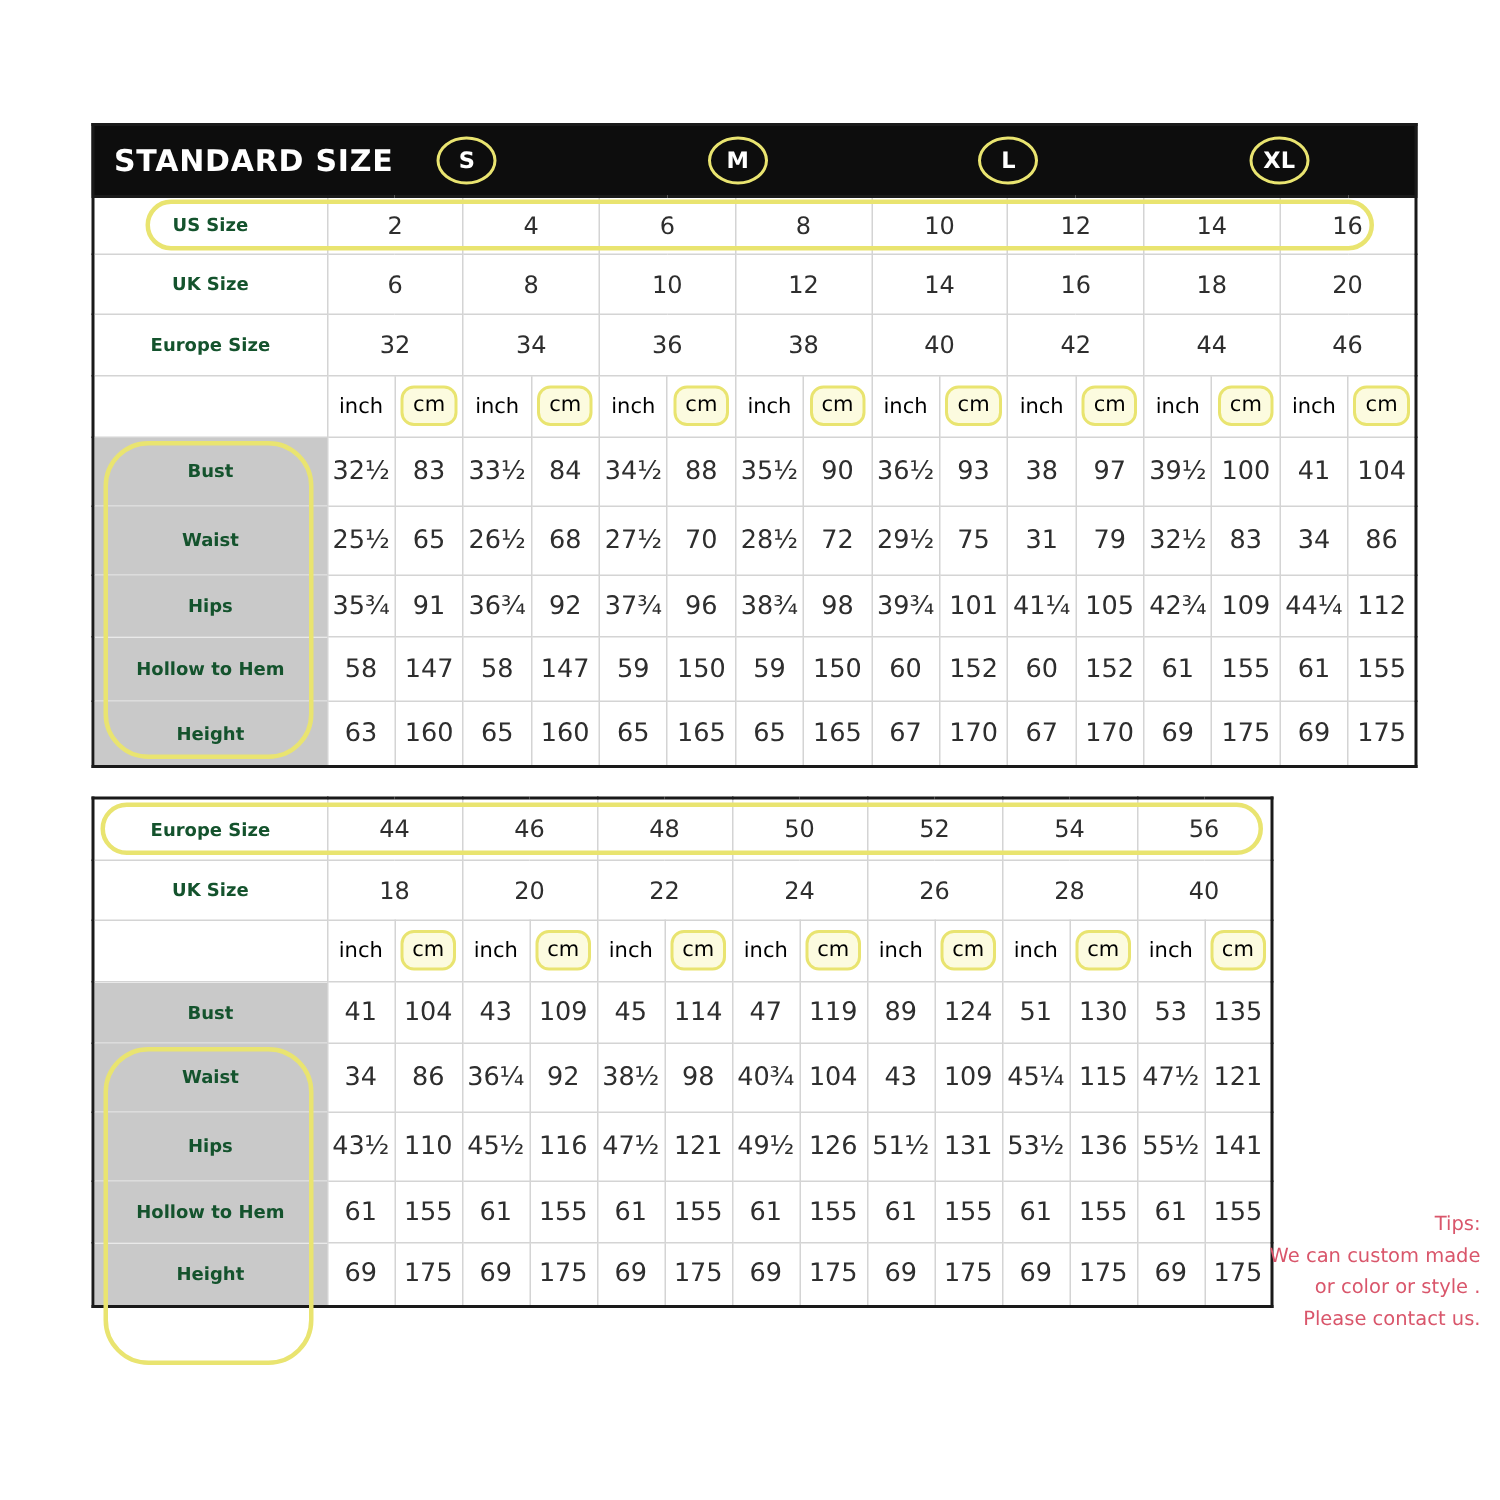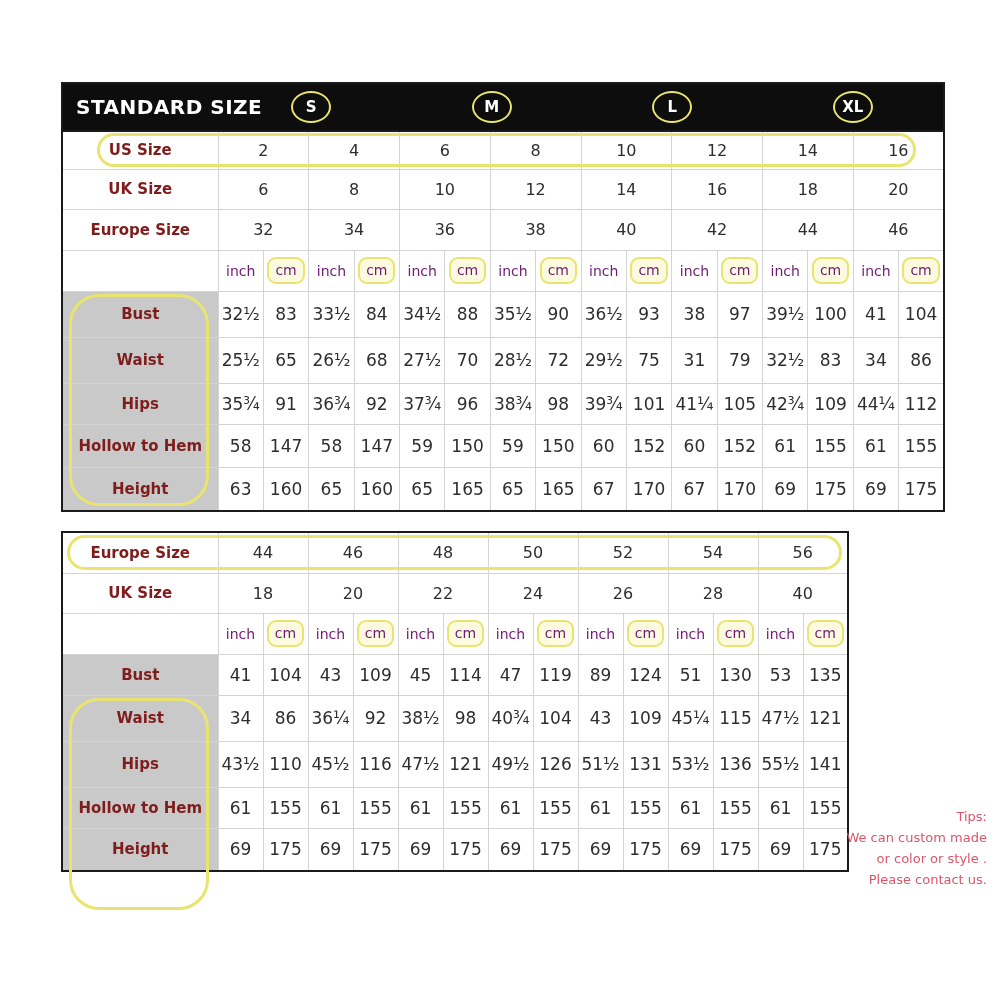--- a/index.html
+++ b/index.html
@@ -32,25 +32,25 @@
   .hdr-group{flex:1;display:flex;align-items:center;justify-content:center;}
   .size-ellipse{
     display:inline-flex;align-items:center;justify-content:center;
     min-width:40px;height:32px;padding:0 6px;border:2.5px solid var(--hl);
     border-radius:50%;color:#fff;font-weight:bold;font-size:15px;
   }
 
   table{border-collapse:collapse;table-layout:fixed;width:100%;border:2px solid var(--frame);background:#fff;}
   td{border:1px solid var(--grid);text-align:center;vertical-align:middle;overflow:hidden;}
   col.c-label{width:156px;}
-  .lbl{font-weight:bold;font-size:15px;color:#7f1d1d;}
+  .lbl{font-weight:bold;font-size:12px;color:#14532d;}
   .meas-lbl{background:var(--label-bg);}
   .val{font-size:17px;color:#2e2e2e;}
   .size-val{font-size:16px;}
-  .unit{font-size:14px;color:#701a75;}
+  .unit{font-size:14px;color:#000000;}
   .cmbox{
     display:inline-block;border:2px solid var(--hl);border-radius:9px;
     background:var(--hl-fill);padding:3px 6px 4px;min-width:36px;font-size:14px;
   }
 
   
   #std-table tr:nth-child(1){height:38px}
   #std-table tr:nth-child(2){height:40px}
   #std-table tr:nth-child(3){height:41px}
   #std-table tr:nth-child(4){height:41px}

